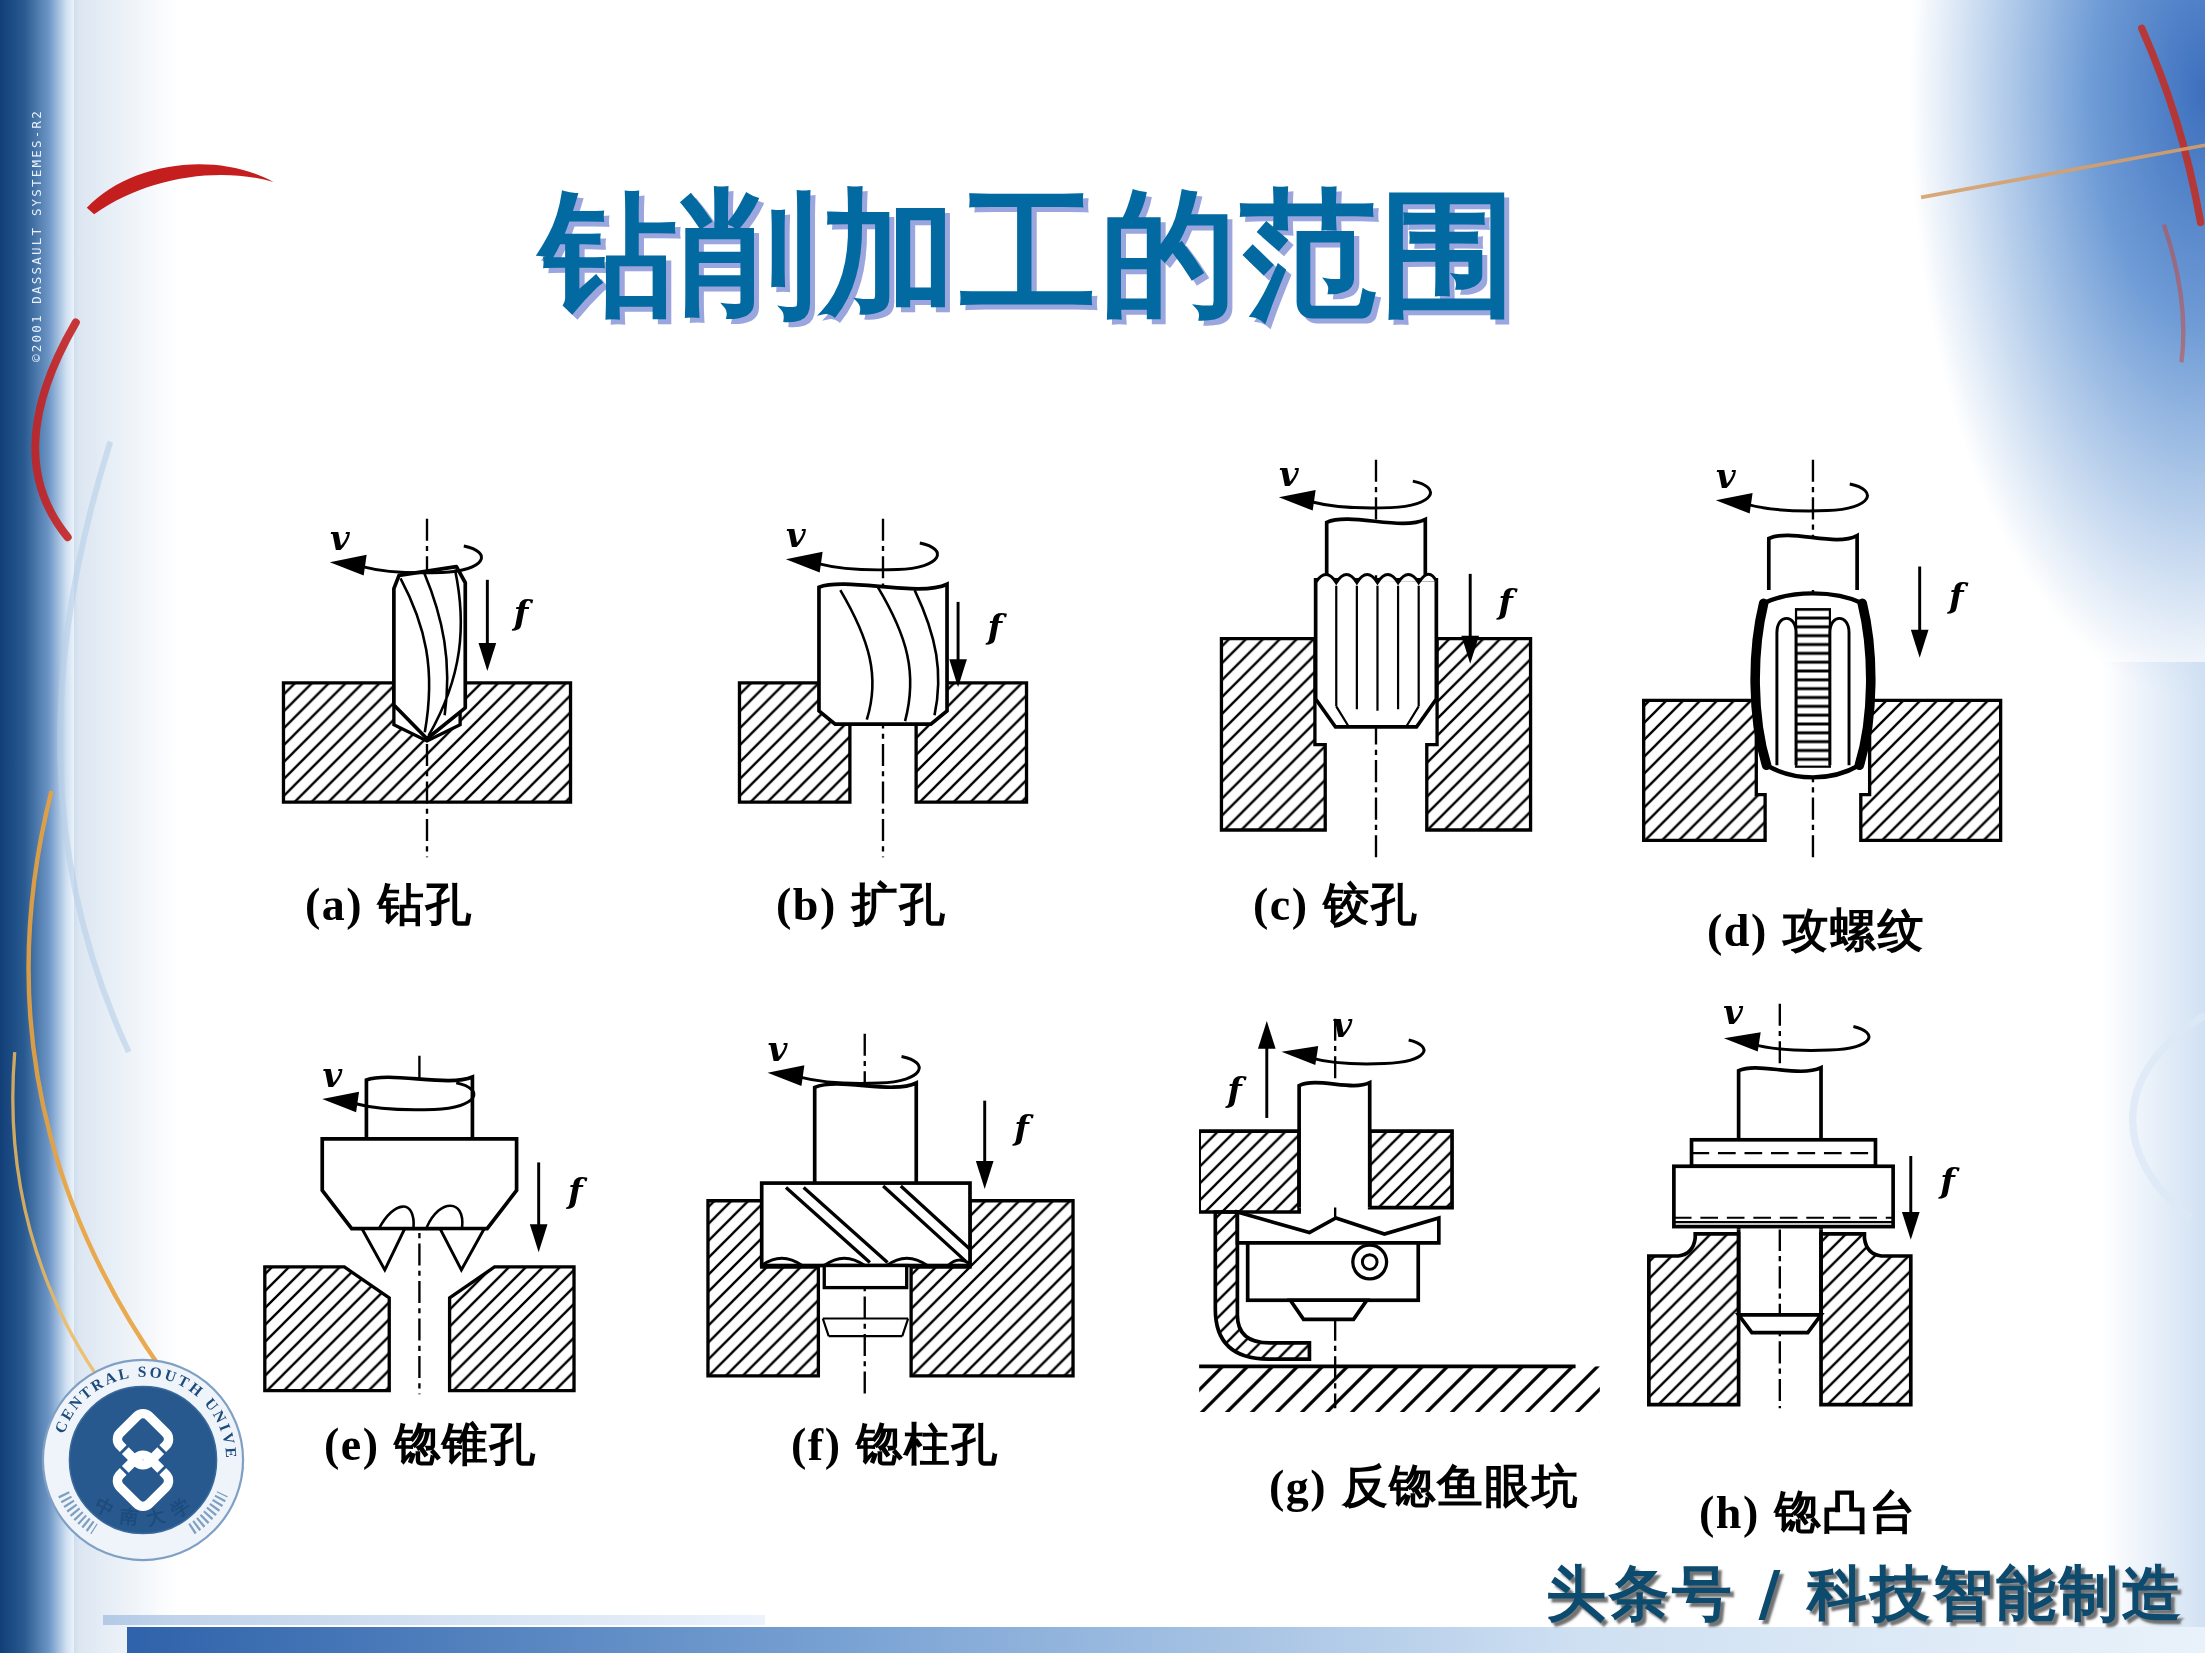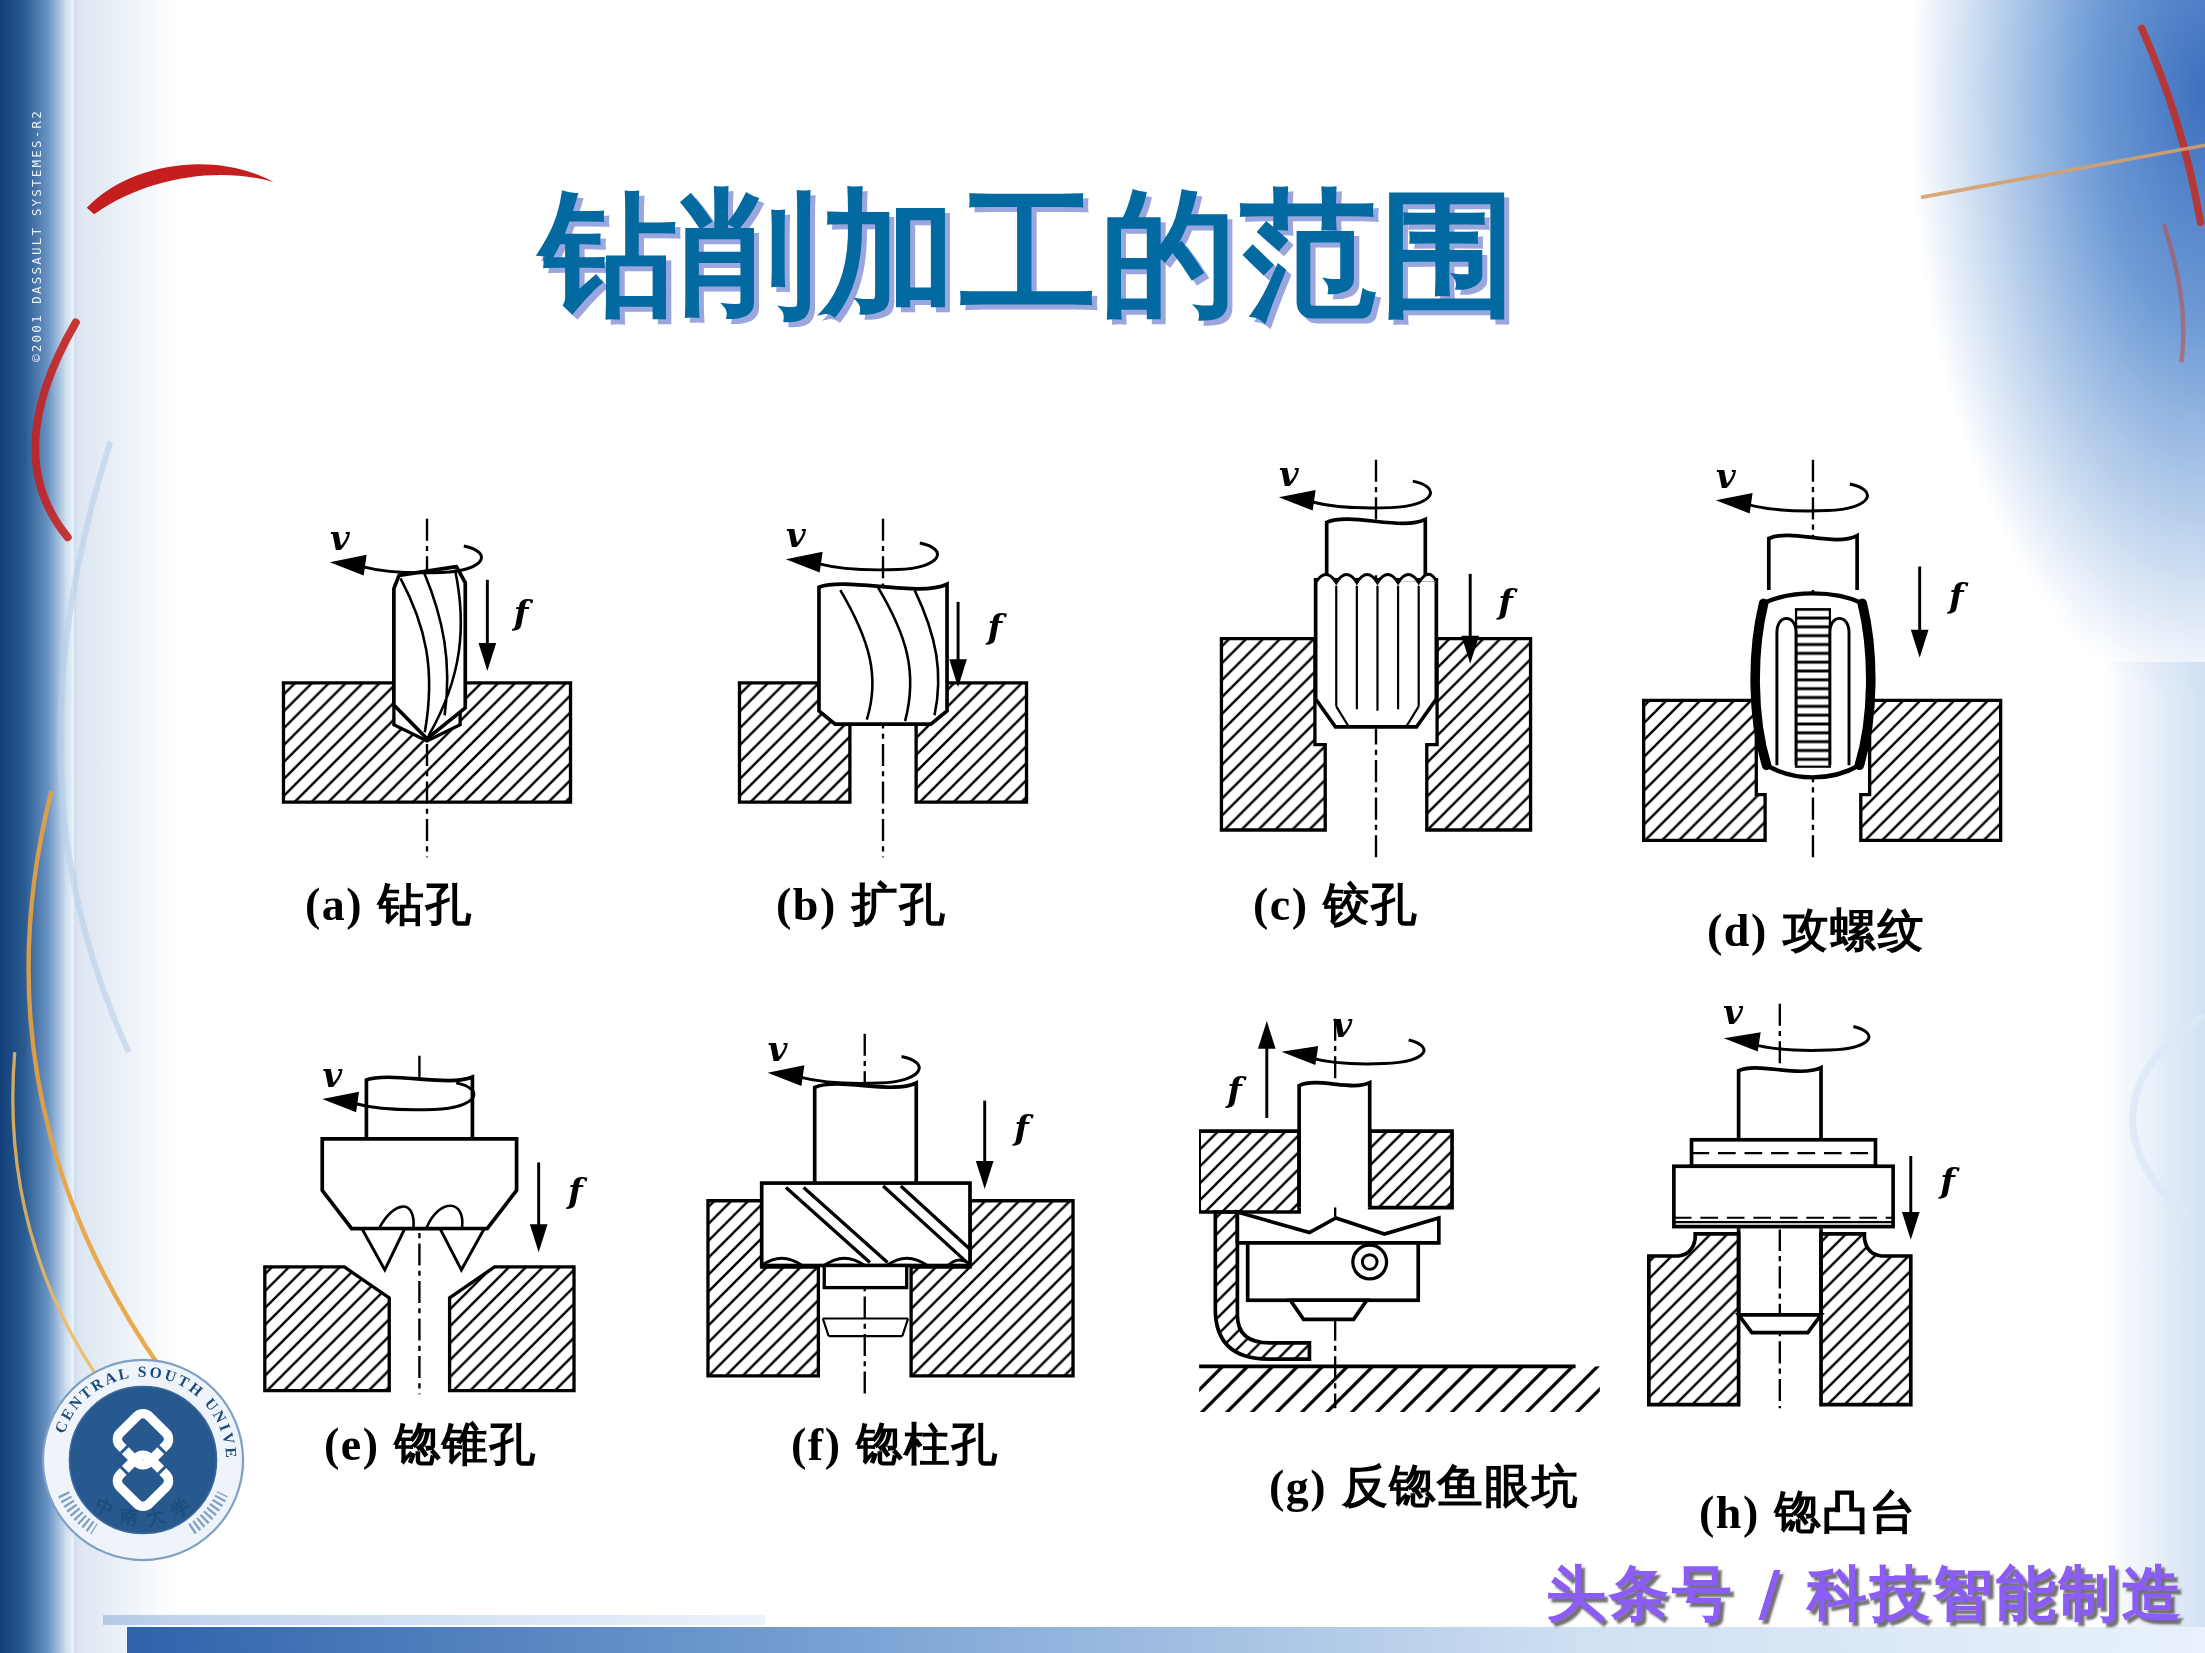--- a/index.html
+++ b/index.html
@@ -26,21 +26,21 @@
   
   .title{left:456px;top:178px;width:1148px;text-align:center;
     font-family:"DejaVu Serif","Liberation Serif",serif;font-weight:bold;
     font-size:137px;color:#0369a1;letter-spacing:2.9px;line-height:1.1;
     text-shadow:5.1px 5.1px 0 #9aa6dd;white-space:nowrap;}
   
   .cap{top:0;font-family:"Liberation Serif",serif;font-size:46px;font-weight:700;
     color:#000;letter-spacing:1.5px;white-space:nowrap;}
   .cap .pfx{margin-right:14.7px;}
   
-  .watermark{right:20.6px;top:1554px;font-size:60px;font-weight:bold;color:#8b5cf6;
+  .watermark{right:20.6px;top:1554px;font-size:60px;font-weight:bold;color:#0c4a6e;
     font-family:"DejaVu Sans",sans-serif;letter-spacing:2.9px;
     text-shadow:3.7px 4.4px 2.2px rgba(88,88,88,.85);white-space:nowrap;text-align:right;}
   svg{display:block;}
   svg text.vf{font-family:"DejaVu Serif",serif;font-style:italic;font-weight:bold;font-size:46px;}
   svg text.ring{font-family:"Liberation Serif",serif;font-weight:bold;}
 </style>
 </head>
 <body>
 
 <div class="abs left-strip"></div>

